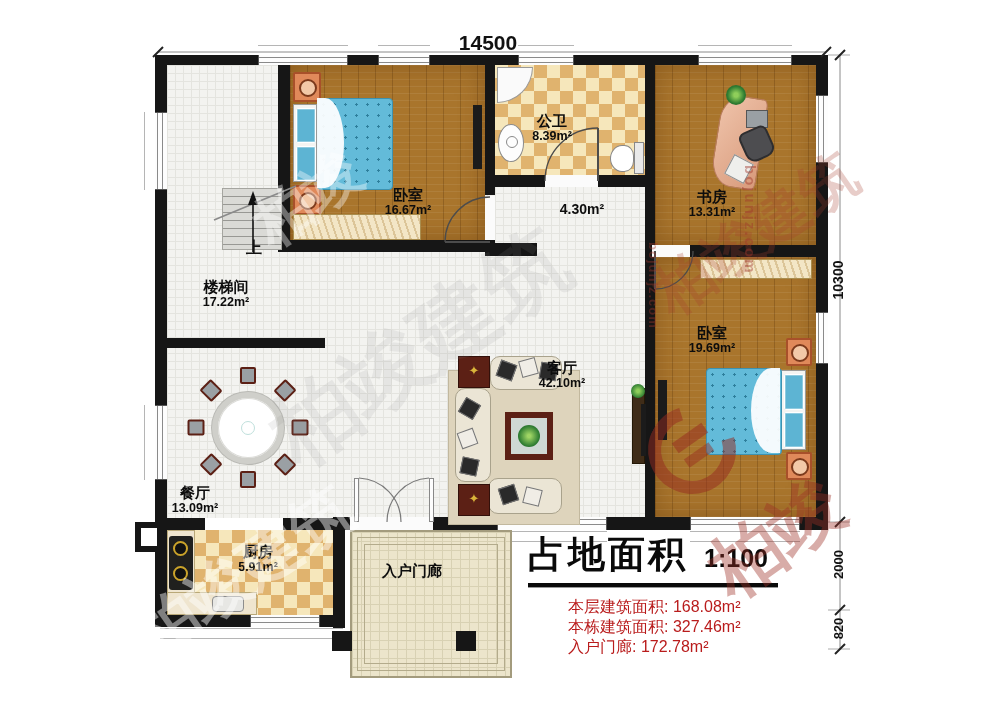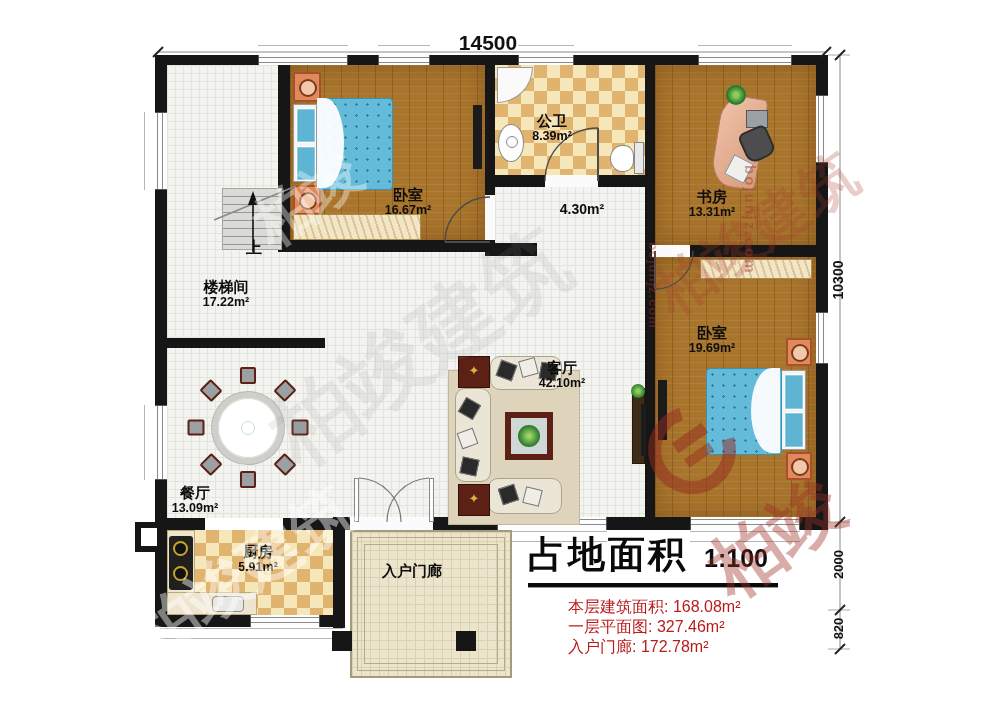--- a/index.html
+++ b/index.html
@@ -271,21 +271,21 @@
   <div class="abs dim" style="left:818px;top:621px;width:40px;font-size:13px;transform:rotate(-90deg);">820</div>
 
   <div class="abs z6" style="left:528px;top:530px;width:340px;height:150px;">
     <div style="display:flex;align-items:baseline;gap:16px;">
       <span style="font-size:37px;font-weight:bold;letter-spacing:3px;color:#0a0a0a;">占地面积</span>
       <span style="font-size:25px;font-weight:600;color:#0a0a0a;">1:100</span>
     </div>
     <div style="width:250px;height:4px;background:#0a0a0a;margin-top:3px;border-bottom:1px solid #999;"></div>
     <div style="margin:9px 0 0 40px;font-size:16px;color:#b91c1c;line-height:20px;">
       <div><span>本层建筑面积:</span> <span>168.08m²</span></div>
-      <div><span>一层平面图:</span> <span>327.46m²</span></div>
+      <div><span>本栋建筑面积:</span> <span>327.46m²</span></div>
       <div><span>入户门廊:</span> <span>172.78m²</span></div>
     </div>
   </div>
 
   <div class="abs wm z7" style="left:250px;top:290px;font-size:85px;color:rgba(140,140,140,0.13);transform:rotate(-35deg);">柏竣建筑</div>
   <div class="abs wm z7" style="left:250px;top:160px;font-size:58px;color:rgba(255,255,255,0.38);transform:rotate(-35deg);">柏竣</div>
   <div class="abs wm z7" style="left:640px;top:195px;font-size:58px;color:rgba(165,60,48,0.26);transform:rotate(-35deg);">柏竣建筑</div>
   <div class="abs wm z7" style="left:705px;top:490px;font-size:72px;color:rgba(158,48,38,0.40);transform:rotate(-35deg);">柏竣</div>
   <div class="abs wm z7" style="left:120px;top:530px;font-size:62px;color:rgba(255,255,255,0.45);transform:rotate(-35deg);">柏竣建筑</div>
   <div class="abs wm z7" style="left:742px;top:165px;writing-mode:vertical-rl;font-size:15px;letter-spacing:2px;color:rgba(160,55,45,0.45);">bojunjz.com</div>

